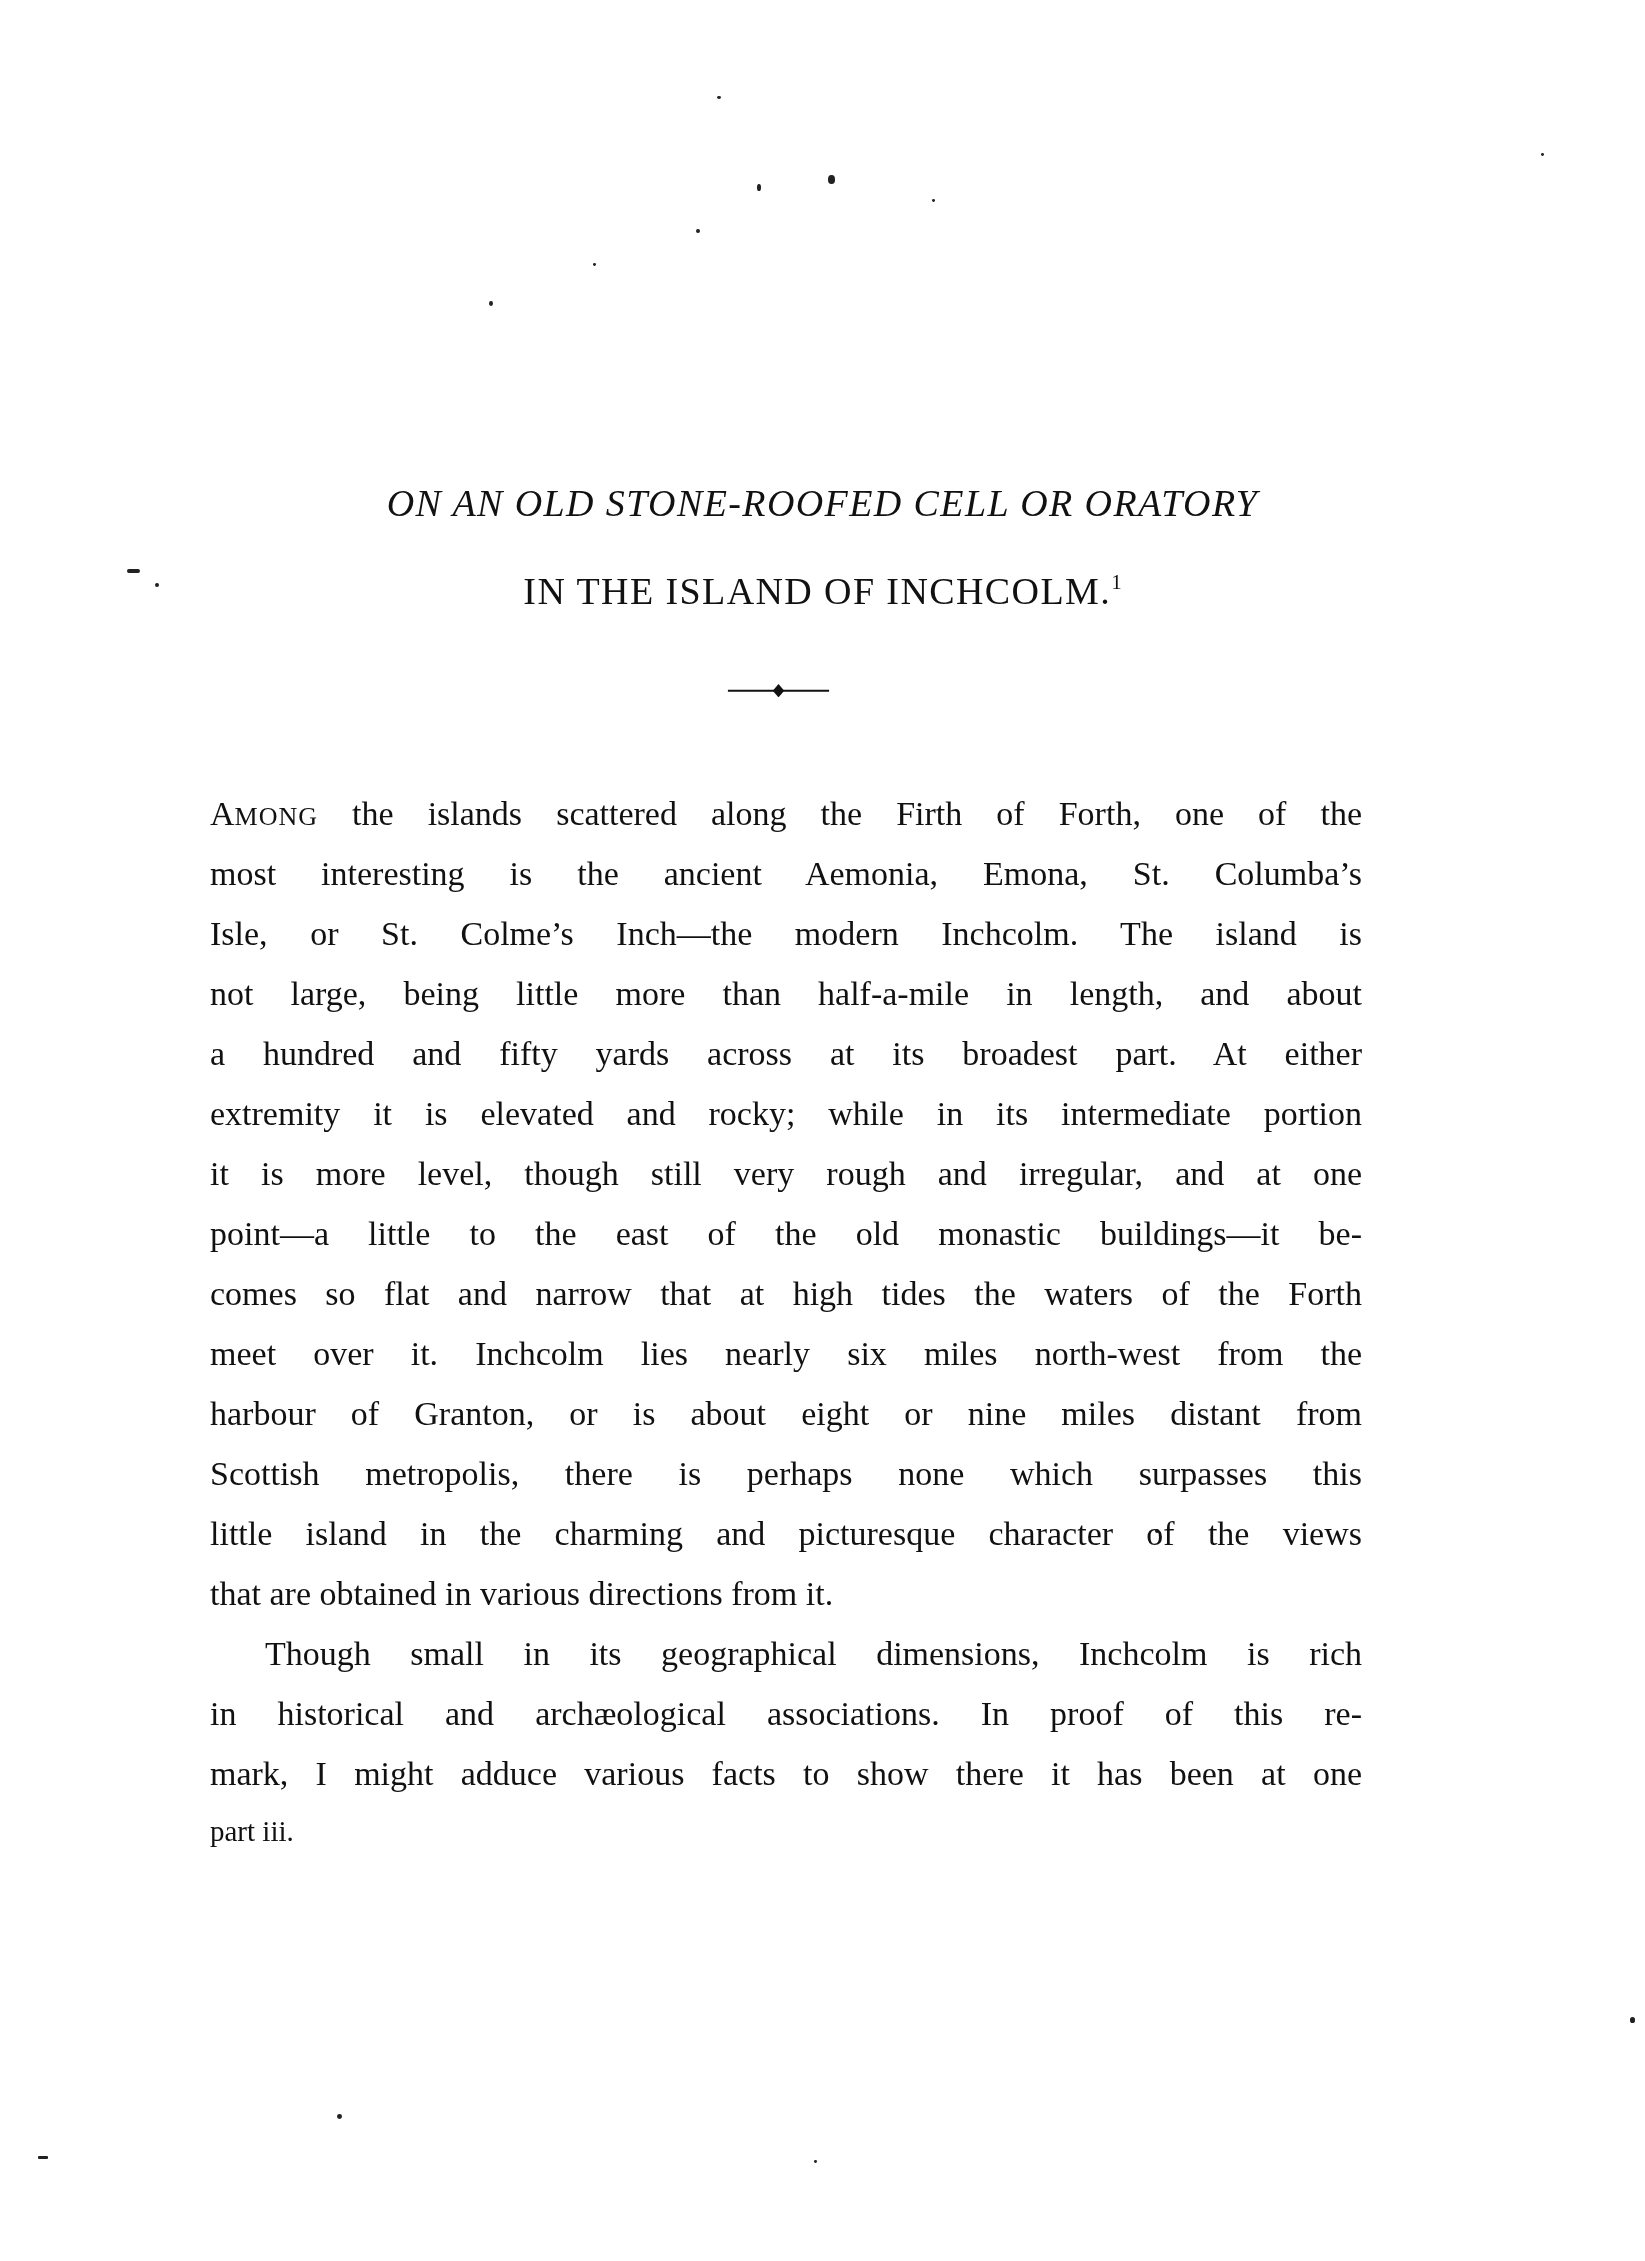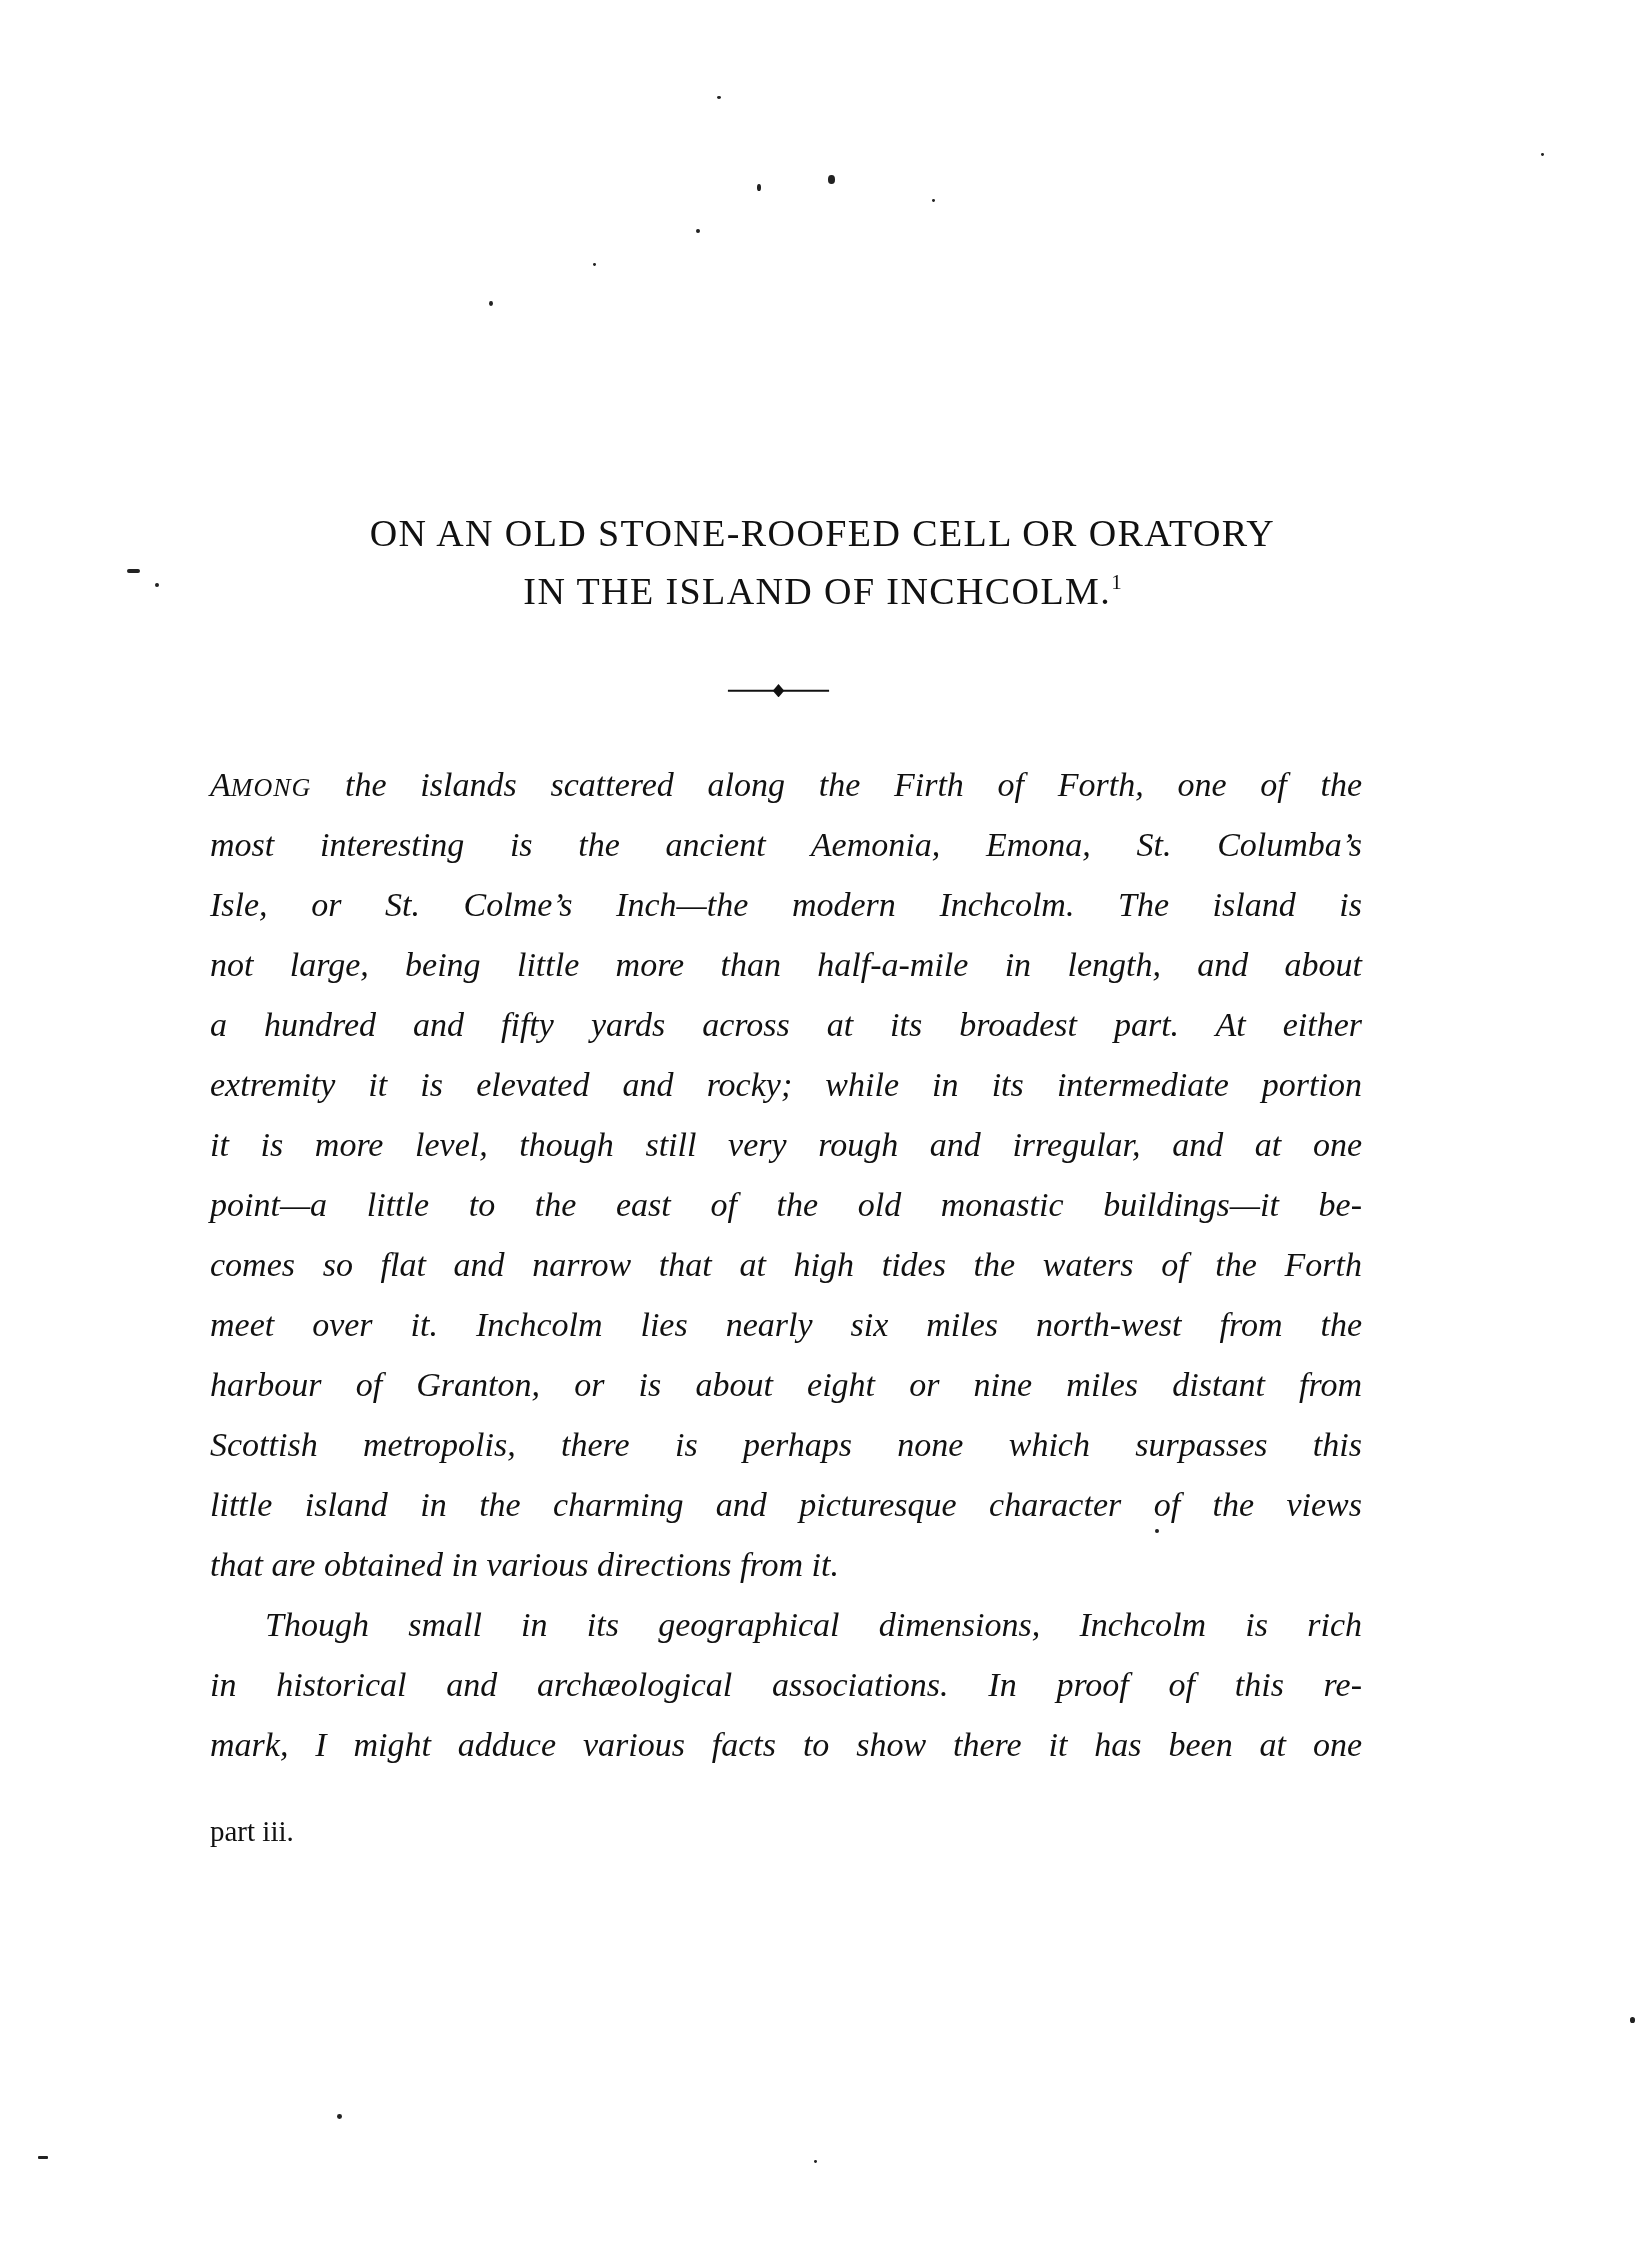--- a/index.html
+++ b/index.html
@@ -3,22 +3,22 @@
 <meta charset="utf-8">
 <style>
   html, body { margin: 0; padding: 0; background: #ffffff; }
   body { width: 1645px; height: 2262px; position: relative; overflow: hidden;
          font-family: "Liberation Serif", "DejaVu Serif", serif; color: #111; }
   .speck { position: absolute; background: #222; border-radius: 50%; }
   .title { position: absolute; left: 0; width: 1645px; text-align: center;
            font-size: 38px; letter-spacing: 1.4px; line-height: 1; }
   .title sup { font-size: 21px; vertical-align: 15.3px; letter-spacing: 0; }
   .ornament { position: absolute; left: 726px; top: 684px; width: 105px; height: 13.4px; }
-  .body-text { position: absolute; left: 210px; top: 755px; width: 1152px;
-               font-size: 34px; line-height: 60px; text-align: justify; font-style: italic; }
+  .body-text { position: absolute; left: 210px; top: 784px; width: 1152px;
+               font-size: 34px; line-height: 60px; text-align: justify; }
   .line { display: block; text-align: justify; text-align-last: justify; white-space: nowrap; height: 60px; }
   .line.last { text-align-last: left; }
   .line.indent { padding-left: 55px; }
   .smallcaps-a { font-size: 34px; }
   .smallcaps-rest { font-size: 26px; letter-spacing: 1px; }
   .footnote { position: absolute; left: 210px; top: 1809px; width: 1152px;
               font-size: 29px; line-height: 44px; }
   .footnote .fline { display: block; white-space: nowrap; }
   .footnote .fline.first { padding-left: 55px; text-align: justify; text-align-last: justify; }
   .footnote sup { font-size: 18px; vertical-align: 9.6px; }
@@ -36,21 +36,21 @@
 <div class="speck" style="left:489px;top:301px;width:3.8px;height:4.8px;"></div>
 <div class="speck" style="left:1541px;top:153px;width:2.9px;height:2.9px;"></div>
 <div class="speck" style="left:127px;top:569px;width:13.4px;height:3.8px;border-radius:1.9px;"></div>
 <div class="speck" style="left:155px;top:583px;width:3.8px;height:3.8px;"></div>
 <div class="speck" style="left:1155px;top:1529px;width:3.8px;height:3.8px;"></div>
 <div class="speck" style="left:1630px;top:2017px;width:4.8px;height:5.7px;"></div>
 <div class="speck" style="left:337px;top:2114px;width:4.8px;height:4.8px;"></div>
 <div class="speck" style="left:38px;top:2156px;width:9.6px;height:2.9px;border-radius:1px;"></div>
 <div class="speck" style="left:814px;top:2160px;width:2.9px;height:2.9px;"></div>
 
-<div class="title" style="top:514px;">ON AN OLD STONE-ROOFED CELL OR ORATORY</div>
+<div class="title" style="top:484px;font-style:italic;">ON AN OLD STONE-ROOFED CELL OR ORATORY</div>
 <div class="title" style="top:572px;text-align:center;">
   <span>IN THE ISLAND OF INCHCOLM.</span><sup>1</sup>
 </div>
 
 <svg class="ornament" viewBox="0 0 110 14">
   <line x1="2" y1="7" x2="108" y2="7" stroke="#111" stroke-width="2.2"></line>
   <polygon points="55,0 61,7 55,14 49,7" fill="#111"></polygon>
 </svg>
 
 <div class="body-text">

